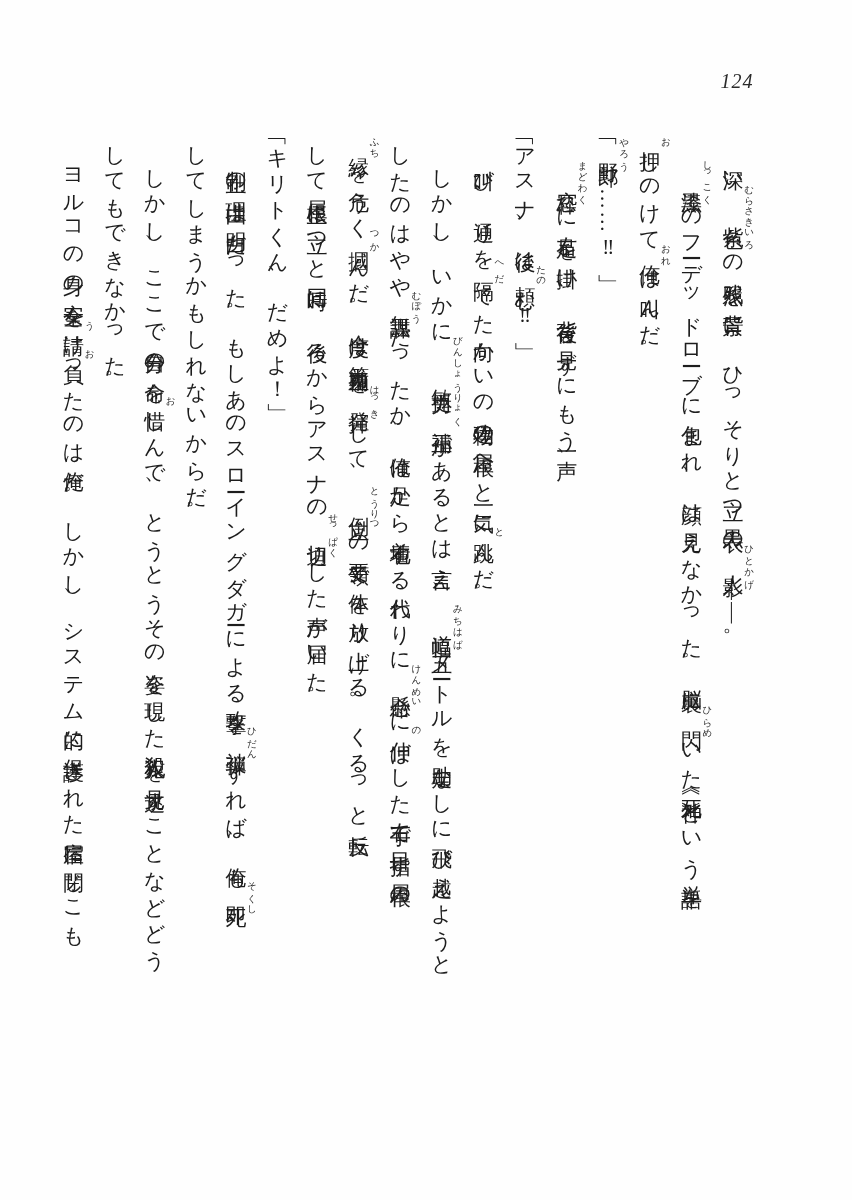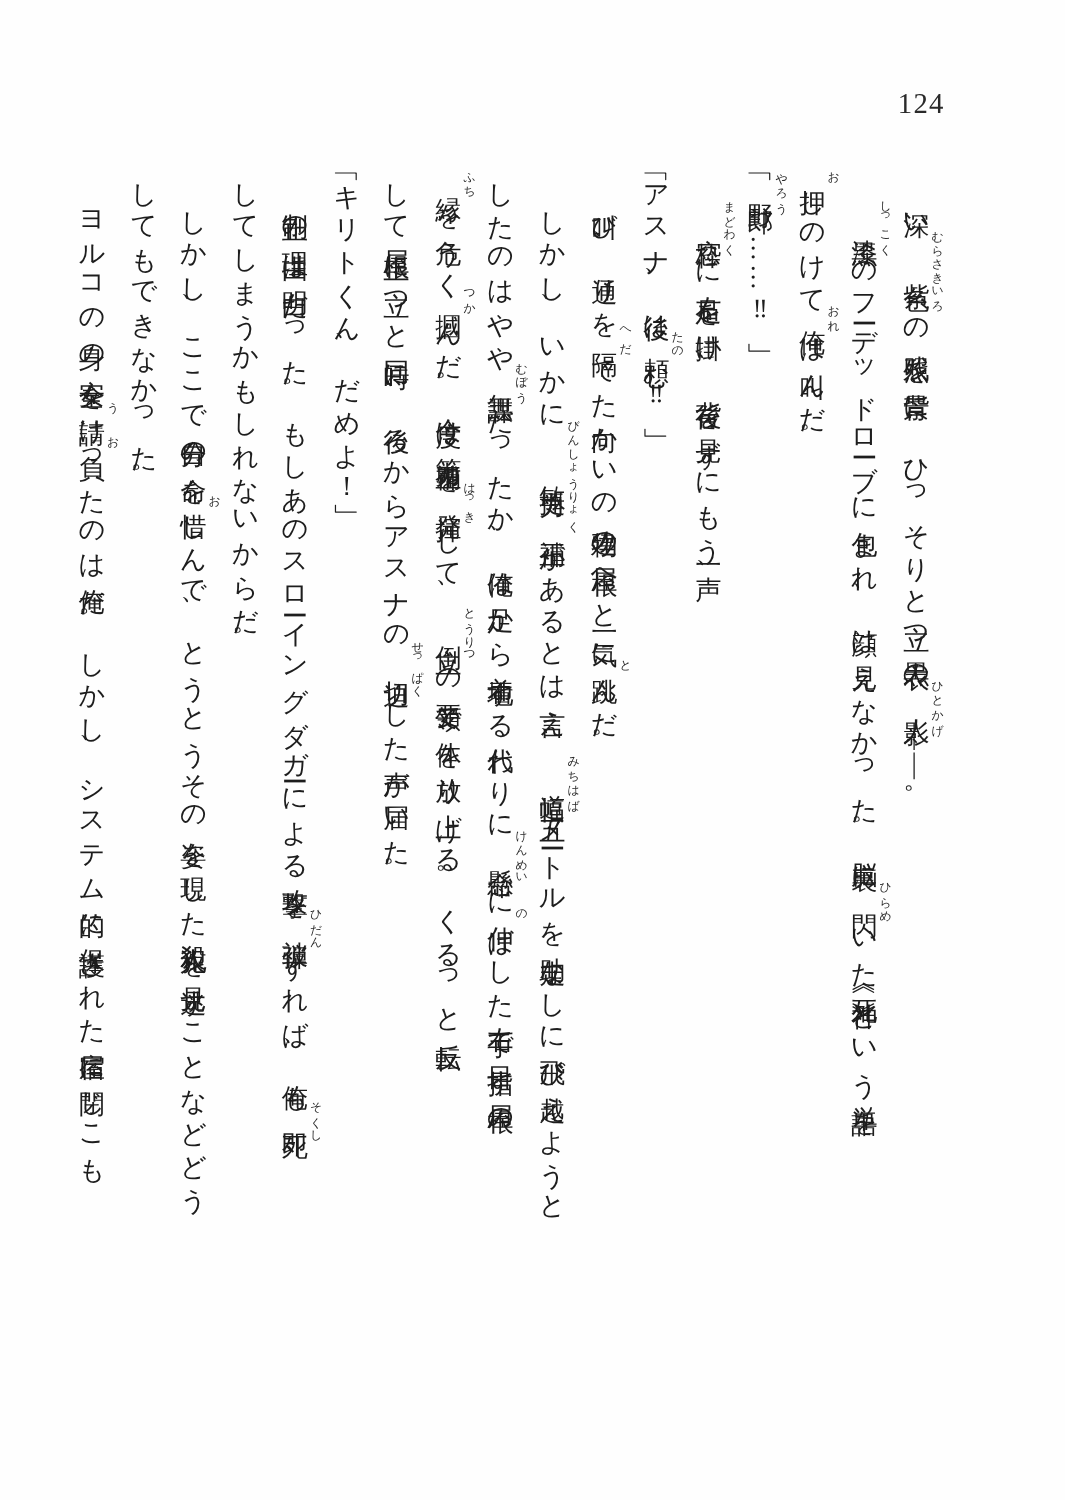--- a/index.html
+++ b/index.html
@@ -17,21 +17,22 @@
     width: 852px;
     height: 1200px;
     background: #fefefe;
   }
   .page-number {
     position: absolute;
     top: 70px;
     left: 710px;
     width: 54px;
     text-align: center;
-    font-size: 23px;
+    font-style: italic;
+    font-size: 20px;
     letter-spacing: 1px;
     color: #2a2a2a;
   }
   .text-block {
     position: absolute;
     top: 131px;
     right: 98px;
     height: 995px;
     writing-mode: vertical-rl;
     text-orientation: mixed;

